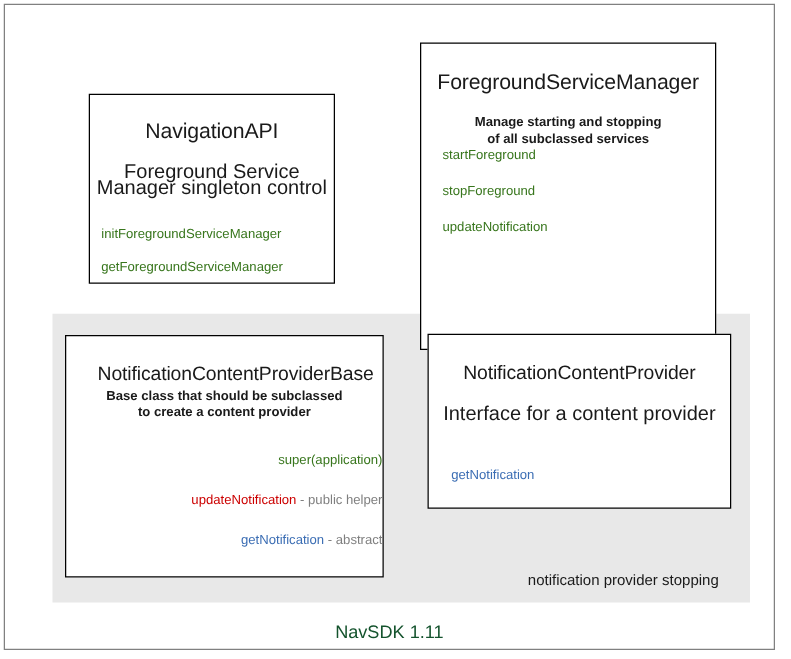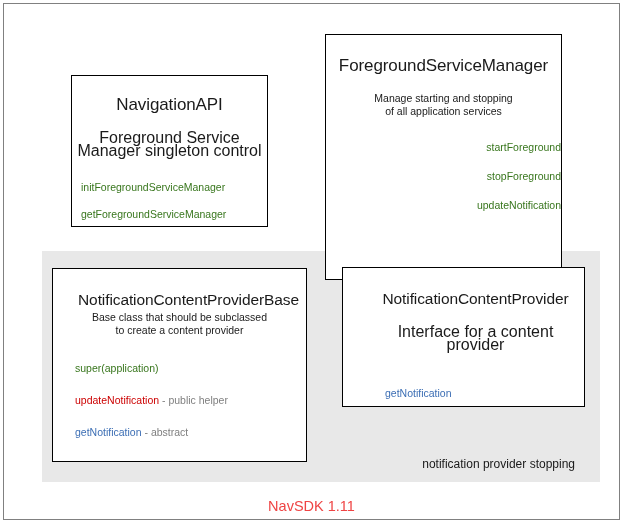--- a/index.html
+++ b/index.html
@@ -48,21 +48,21 @@
     font-size: 15.5px;
   }
   .class-desc {
     text-align: center;
     color: #1a1a1a;
     font-size: 16px;
     line-height: 13px;
     font-weight: 400;
   }
   .class-desc.bold {
-    font-weight: normal;
+    font-weight: bold;
     font-size: 10.5px;
   }
   .member-list {
     margin: 0;
     padding: 0;
     list-style: none;
   }
   .member {
     font-size: 10.5px;
     line-height: 13px;
@@ -91,43 +91,43 @@
     color: #1a1a1a;
     white-space: nowrap;
   }
   #footer-label {
     position: absolute;
     left: 0;
     right: 0;
     top: 494px;
     text-align: center;
     font-size: 14.5px;
-    color: #ef4444;
+    color: #14532d;
   }
 
   
   #box-navigation-api       { left: 67px;  top: 71px;  width: 197px; height: 152px; }
-  #box-foreground-manager   { left: 321px; top: 30px;  width: 237px; height: 246px; }
+  #box-foreground-manager   { left: 332px; top: 30px;  width: 237px; height: 246px; }
   #box-provider-base        { left: 48px;  top: 264px; width: 255px; height: 194px; }
-  #box-content-provider     { left: 338px; top: 263px; width: 243px; height: 140px; padding-left: 24px; }
+  #box-content-provider     { left: 338px; top: 263px; width: 243px; height: 140px; }
 
   #box-navigation-api .class-title      { margin-top: 19px; }
   #box-navigation-api .class-desc       { margin-top: 16px; }
   #box-navigation-api .member-list      { margin-top: 24px; padding-left: 9px; }
   #box-navigation-api .member           { margin-bottom: 14px; }
 
   #box-foreground-manager .class-title  { margin-top: 21px; }
   #box-foreground-manager .class-desc   { margin-top: 16px; }
-  #box-foreground-manager .member-list  { margin-top: 23px; padding-left: 17px; text-align: right; }
+  #box-foreground-manager .member-list  { padding-left: 17px; }
   #box-foreground-manager .member       { margin-bottom: 16px; }
 
   #box-provider-base .class-title       { margin-top: 22px; padding-left: 18px; }
   #box-provider-base .class-desc        { margin-top: 2px; }
   #box-provider-base .member-list       { margin-top: 25px; padding-left: 22px; }
-  #box-provider-base .member            { margin-bottom: 19px; }
+  #box-provider-base .member            { margin-bottom: 19px; text-align: right; }
 
   #box-content-provider .class-title    { margin-top: 22px; }
   #box-content-provider .class-desc     { margin-top: 17px; }
   #box-content-provider .member-list    { margin-top: 36px; padding-left: 18px; }
   #box-content-provider .member         { margin-bottom: 14px; }
 </style>
 </head>
 <body>
 
 <div id="canvas">
@@ -150,21 +150,21 @@
         <li class="member">
           <span class="m-green">getForegroundServiceManager</span><span class="m-gray"></span>
         </li>
       </ul>
     </div>
 
     <div class="class-box" id="box-foreground-manager">
       <div class="class-title">ForegroundServiceManager</div>
       <div class="class-desc bold">
         <div>Manage starting and stopping</div>
-        <div>of all application services</div>
+        <div>of all subclassed services</div>
       </div>
       <ul class="member-list">
         <li class="member">
           <span class="m-green">startForeground</span><span class="m-gray"></span>
         </li>
         <li class="member">
           <span class="m-green">stopForeground</span><span class="m-gray"></span>
         </li>
         <li class="member">
           <span class="m-green">updateNotification</span><span class="m-gray"></span>

